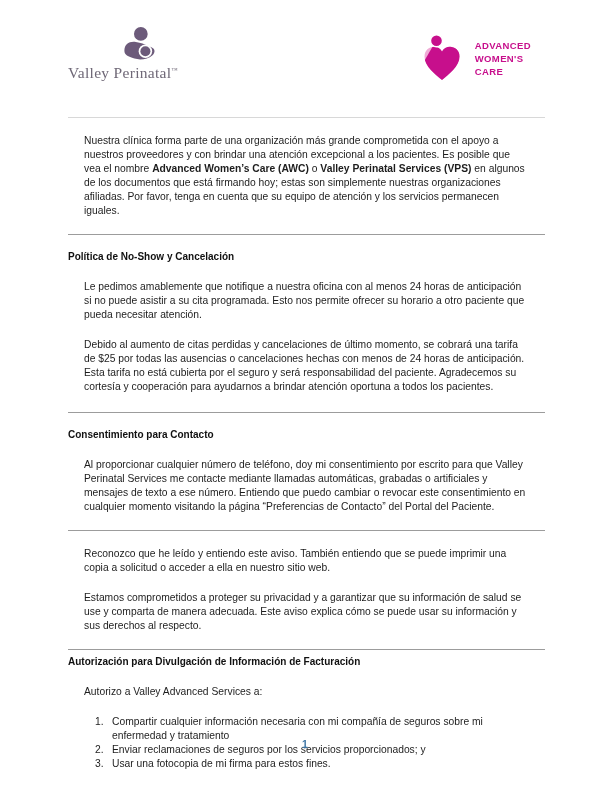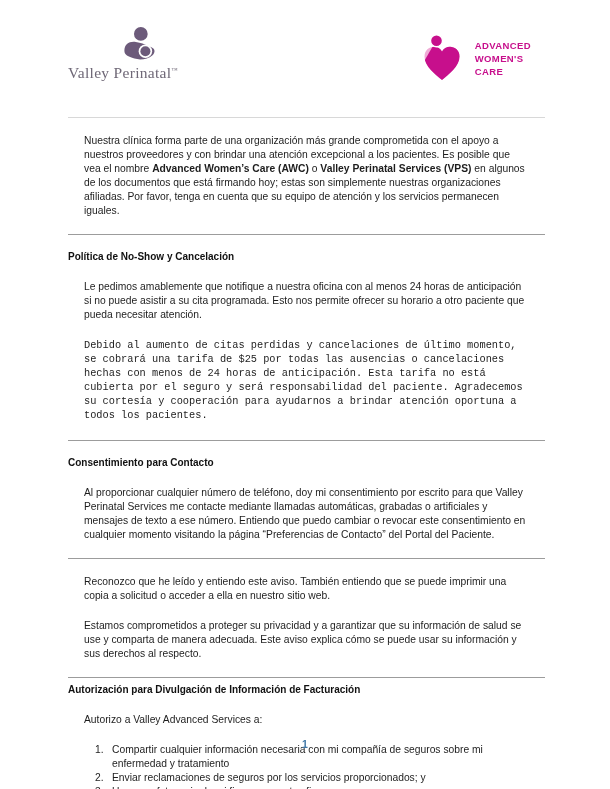--- a/index.html
+++ b/index.html
@@ -42,21 +42,21 @@
   .m-div2 { margin-top:16px; }
   .m-div3 { margin-top:18px; }
   .m-div4 { margin-top:15px; }
   .m-div5 { margin-top:14px; }
   
   p.body-text { font-size:10.3px; line-height:14px; margin:16px; text-align:left; }
   .m-p1 { margin-top:15px; }
   .sec-heading { font-size:10px; line-height:14px; font-weight:bold; color:#111111; margin:15px 0 0 0; }
   .sec-heading.wide { margin-top:5px; }
   .after-heading { margin-top:0; }
-  .para-gap { margin-top:10px;font-family:Liberation Mono, monospace; }
+  .para-gap { margin-top:10px; }
   
   .num-list { margin-top:10px; }
   .num-item { display:flex; font-size:10.3px; line-height:14px; }
   .num-item .num { width:17px; margin-left:27px; flex:none; }
   .num-item .txt { flex:1; padding-right:30px; }
   
   .page-number {
     position:absolute; left:0; right:0; top:738px;
     text-align:center; font-size:10.5px; font-weight:bold; color:#3f76a5;
   }

